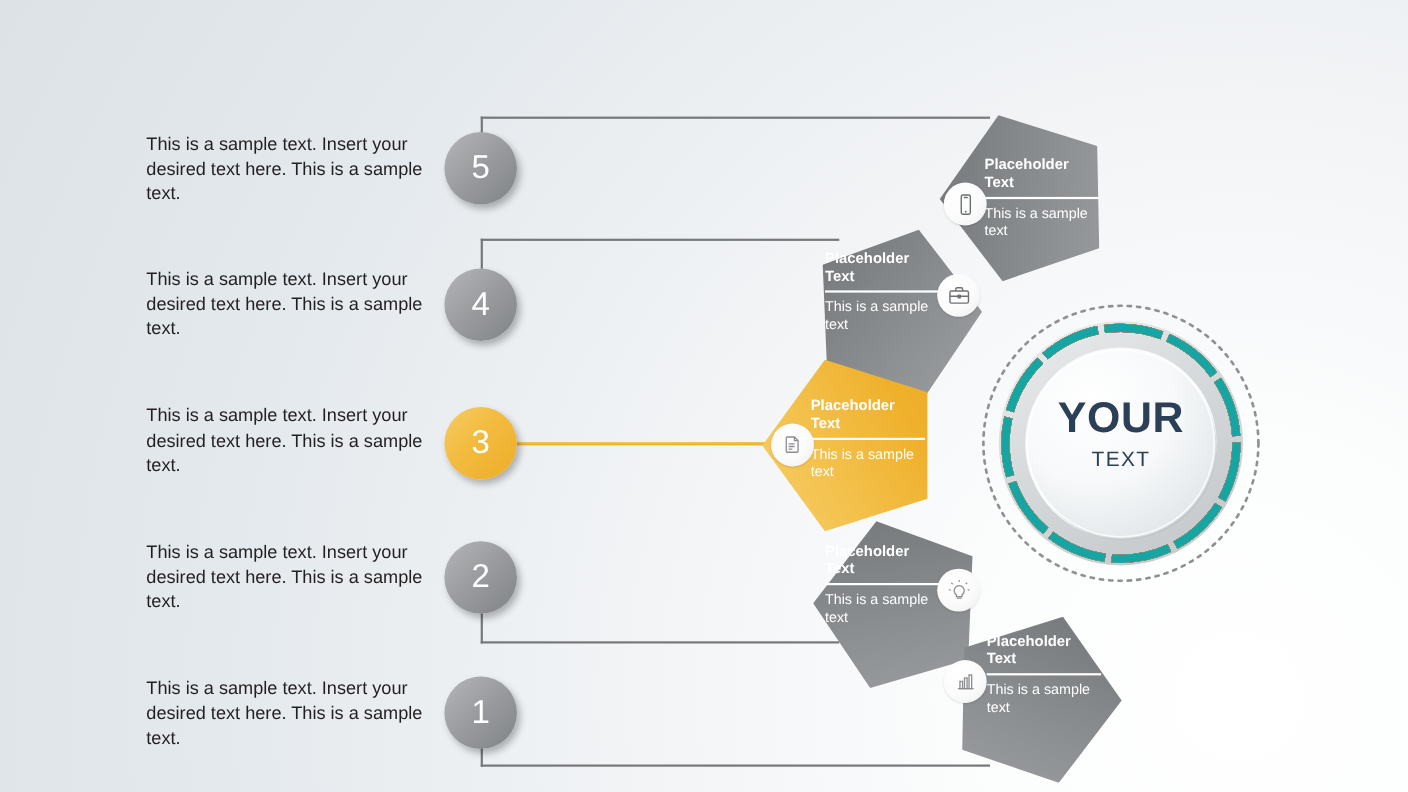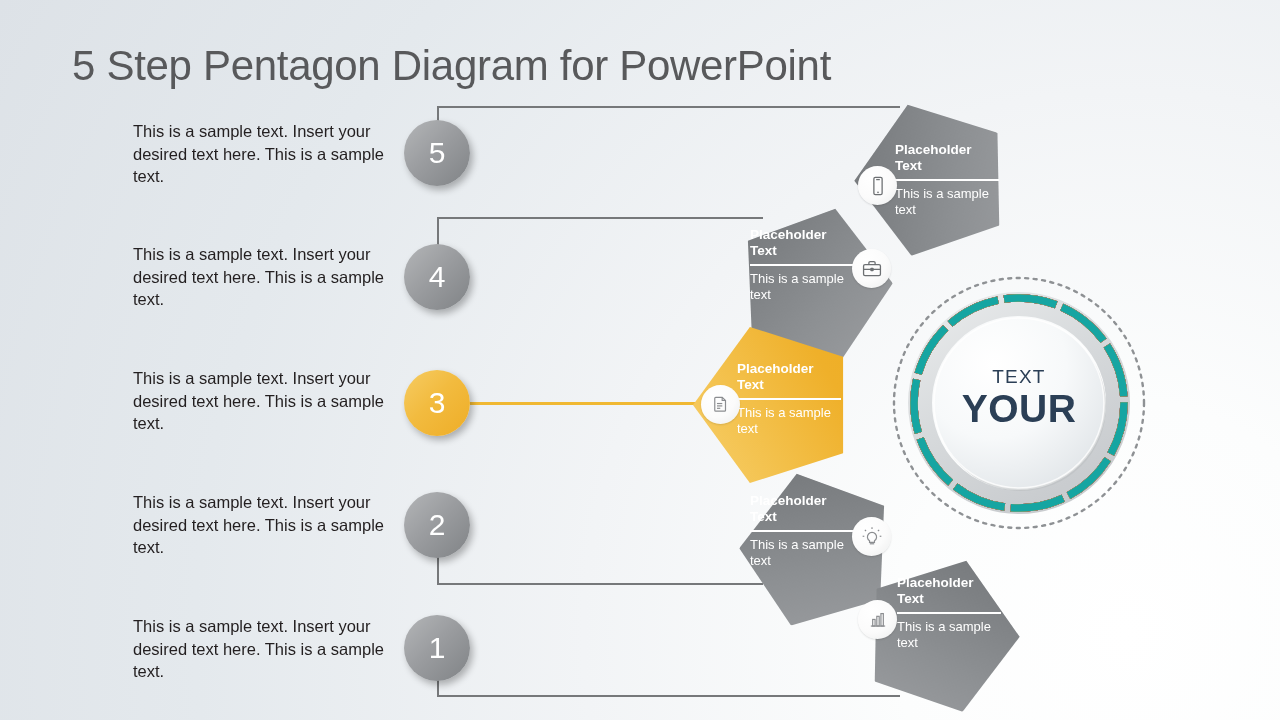--- a/index.html
+++ b/index.html
@@ -163,21 +163,20 @@
     color: #2b3f56;
     letter-spacing: 1.2px;
     margin-top: 6px;
   }
 </style>
 </head>
 <body>
 
 <div id="slide">
 
-  <div id="title">5 Step Pentagon Diagram for PowerPoint</div>
 
   <div class="conn" style="left:437px; top:106px; width:2px; height:50px;"></div>
   <div class="conn" style="left:437px; top:106px; width:463px; height:2px;"></div>
 
   <div class="conn" style="left:437px; top:217px; width:2px; height:62px;"></div>
   <div class="conn" style="left:437px; top:217px; width:326px; height:2px;"></div>
 
   <div class="conn accent" style="left:470px; top:402px; width:235px; height:3px;"></div>
 
   <div class="conn" style="left:437px; top:525px; width:2px; height:60px;"></div>
@@ -328,18 +327,18 @@
         <circle cx="131" cy="131" r="105" stroke="#16a5a2" stroke-dasharray="54 6" stroke-dashoffset="-644" transform="rotate(-90 131 131)"></circle>
       </g>
 
       <circle cx="133" cy="134" r="85" fill="#b9bdc0" opacity="0.55"></circle>
 
       <circle cx="131" cy="131" r="85" fill="url(#innerG)"></circle>
       <circle cx="131" cy="131" r="85" fill="none" stroke="#ffffff" stroke-width="1.6" opacity="0.8"></circle>
     </svg>
 
     <div id="emblem-label">
+      <div id="emblem-main">YOUR</div>
       <div id="emblem-sub">TEXT</div>
-      <div id="emblem-main">YOUR</div>
     </div>
   </div>
 
 </div>
 
 </body></html>

